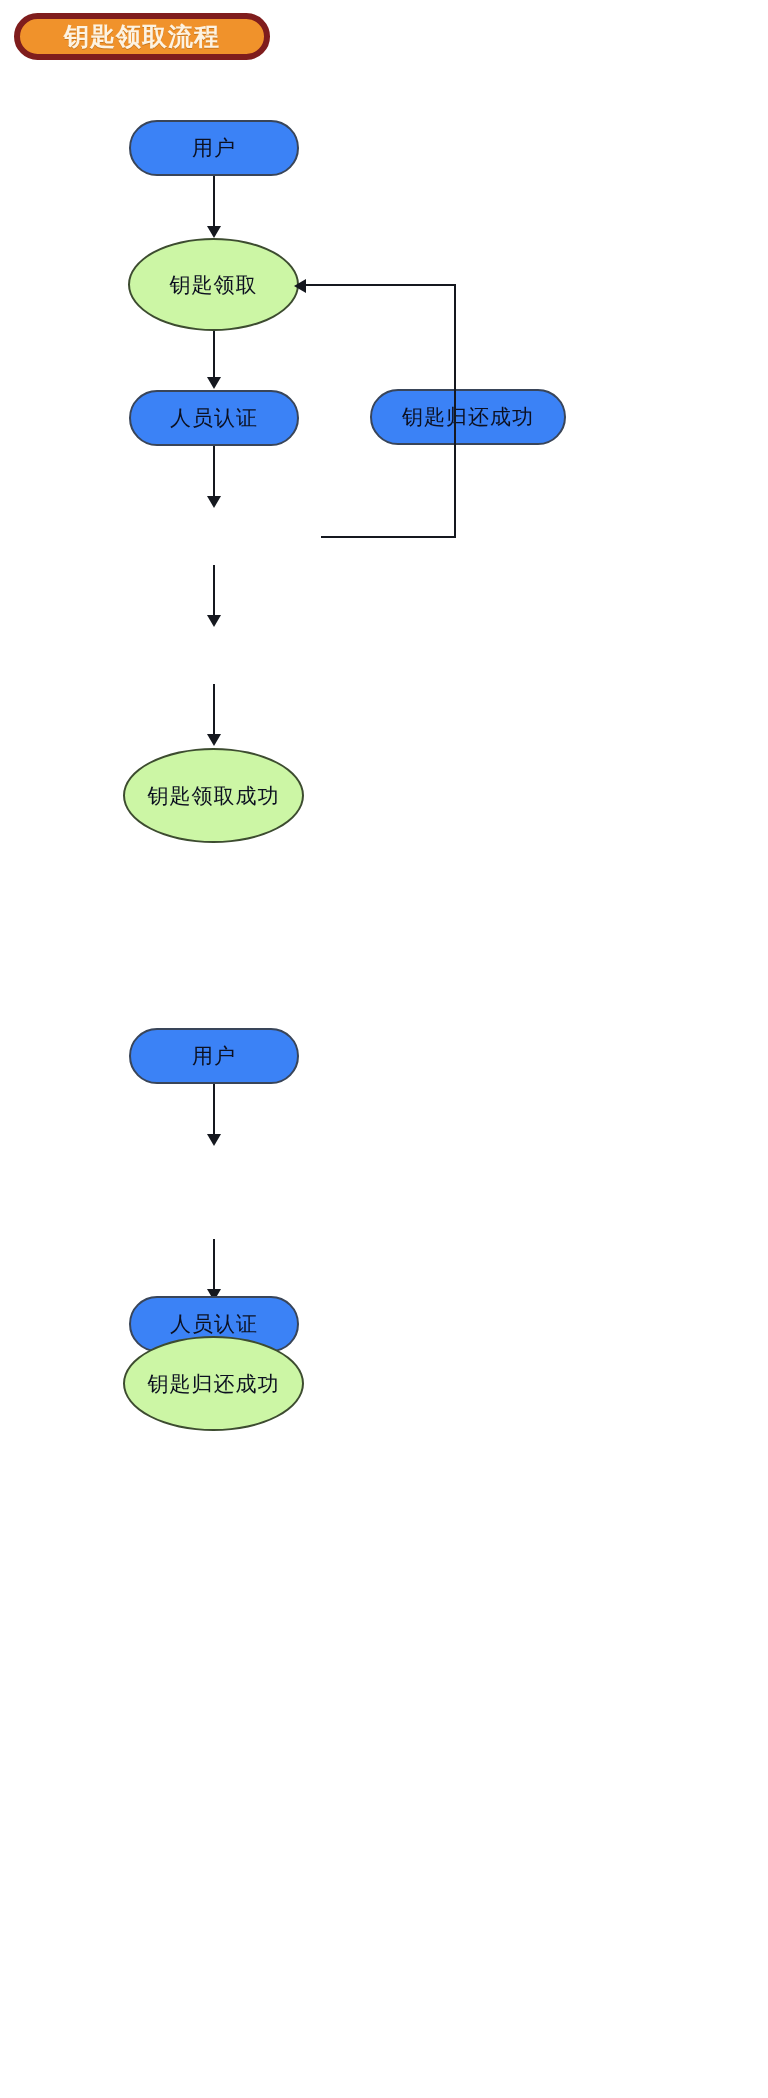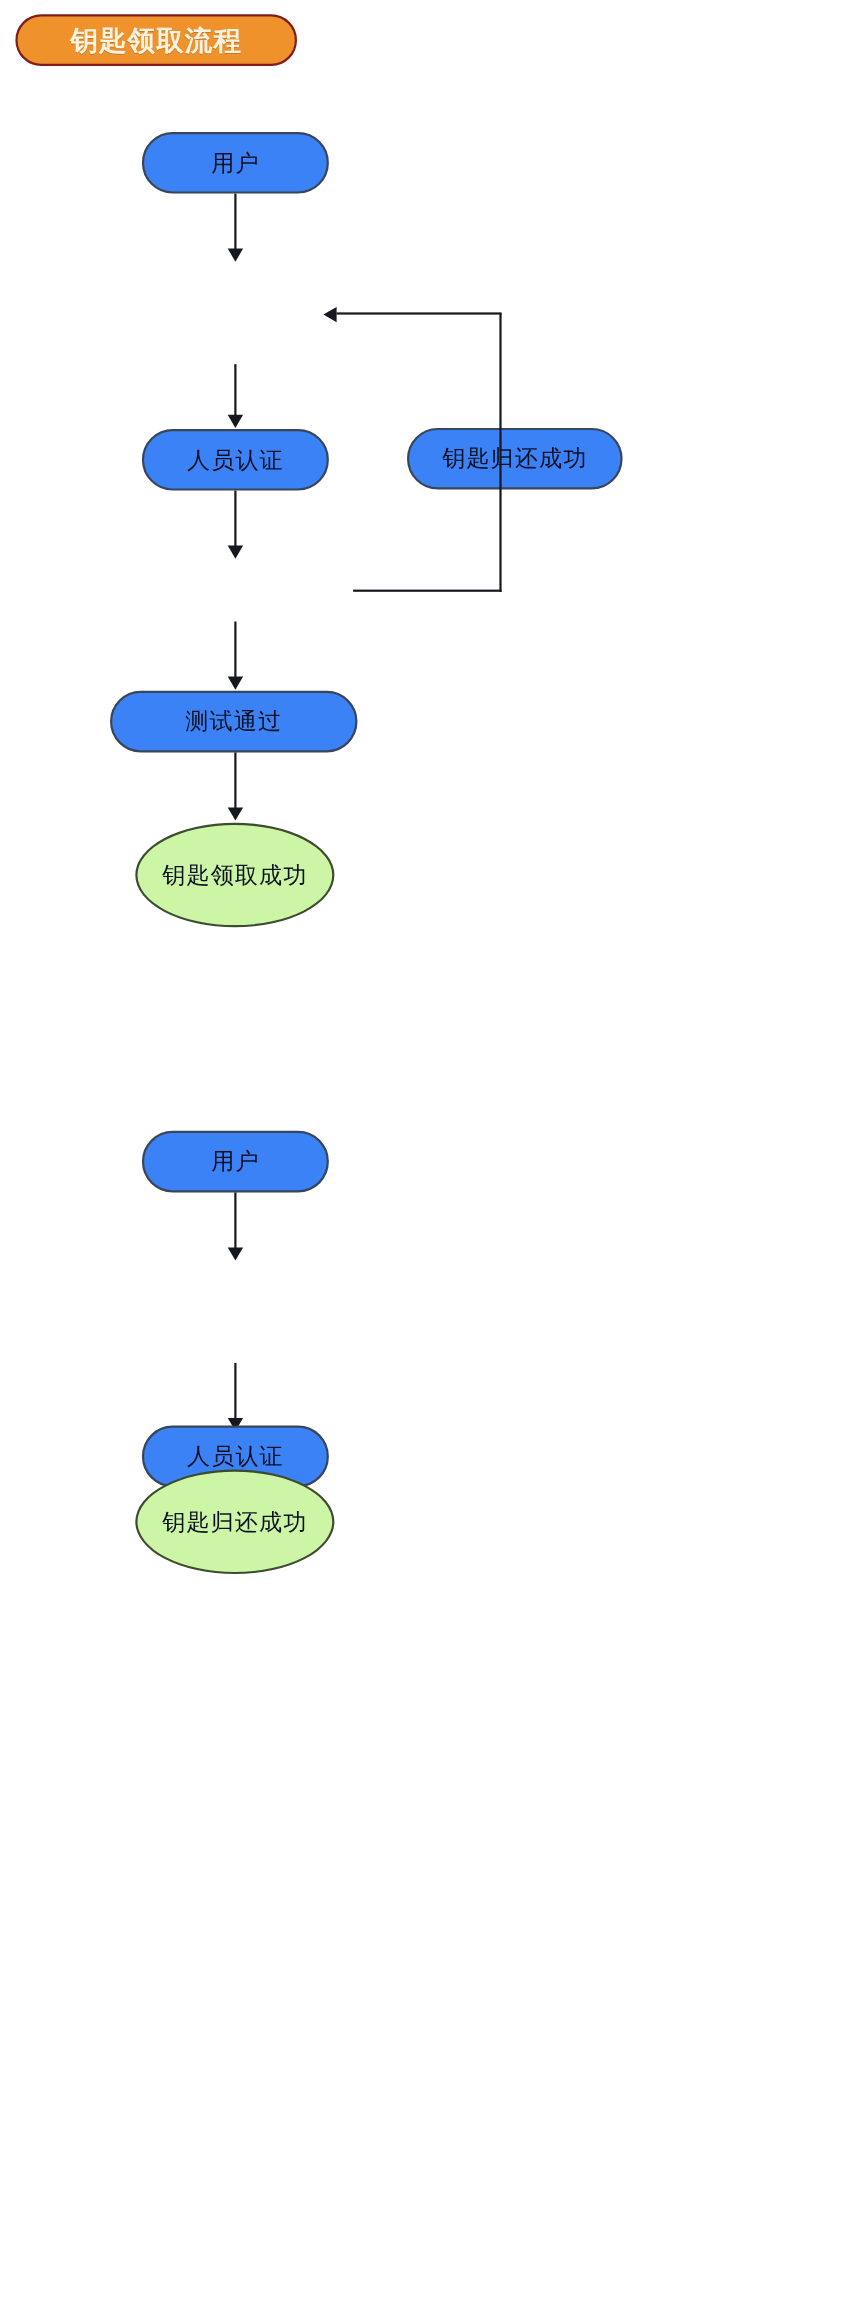--- a/index.html
+++ b/index.html
@@ -20,21 +20,21 @@
     width: 768px;
     height: 2098px;
   }
   
   .section-badge {
     position: absolute;
     display: flex;
     align-items: center;
     justify-content: center;
     background: #f0922b;
-    border: 2px solid #7f1d1d;
+    border: 6px solid #7f1d1d;
     border-radius: 999px;
     color: #fdf3e2;
     font-family: "Liberation Sans", "DejaVu Sans", sans-serif;
     font-weight: bold;
     font-size: 25px;
     letter-spacing: 1px;
     box-sizing: border-box;
     text-shadow: 0 1px 0 rgba(120,70,10,0.35);
   }
   
@@ -87,41 +87,41 @@
 
 <div class="canvas">
 
   <div class="section-badge" style="left:14px; top:13px; width:256px; height:47px;">钥匙领取流程</div>
 
   <div class="node stadium" style="left:129px; top:120px; width:170px; height:56px;">用户</div>
 
   <div class="edge v" style="left:213px; top:176px; height:52px;"></div>
   <div class="arrowhead down" style="left:207px; top:226px;"></div>
 
+  <div class="node ellipse" style="left:128px; top:238px; width:171px; height:93px;">钥匙领取</div>
 
   <div class="edge v" style="left:213px; top:331px; height:48px;"></div>
   <div class="arrowhead down" style="left:207px; top:377px;"></div>
 
   <div class="node stadium" style="left:129px; top:390px; width:170px; height:56px;">人员认证</div>
 
   <div class="node stadium" style="left:370px; top:389px; width:196px; height:56px;">钥匙归还成功</div>
 
   <div class="edge v" style="left:213px; top:446px; height:52px;"></div>
   <div class="arrowhead down" style="left:207px; top:496px;"></div>
 
 
   <div class="edge h" style="left:321px; top:536px; width:135px;"></div>
   <div class="edge v" style="left:454px; top:285px; height:253px;"></div>
   <div class="edge h" style="left:306px; top:284px; width:150px;"></div>
   <div class="arrowhead left" style="left:294px; top:279px;"></div>
 
   <div class="edge v" style="left:213px; top:565px; height:52px;"></div>
   <div class="arrowhead down" style="left:207px; top:615px;"></div>
 
-  <div class="node stadium" style="left:100px; top:628px; width:225px; height:56px;">测试通过</div>
 
   <div class="edge v" style="left:213px; top:684px; height:52px;"></div>
   <div class="arrowhead down" style="left:207px; top:734px;"></div>
 
   <div class="node ellipse" style="left:123px; top:748px; width:181px; height:95px;">钥匙领取成功</div>
 
 
   <div class="node stadium" style="left:129px; top:1028px; width:170px; height:56px;">用户</div>
 
   <div class="edge v" style="left:213px; top:1084px; height:52px;"></div>

